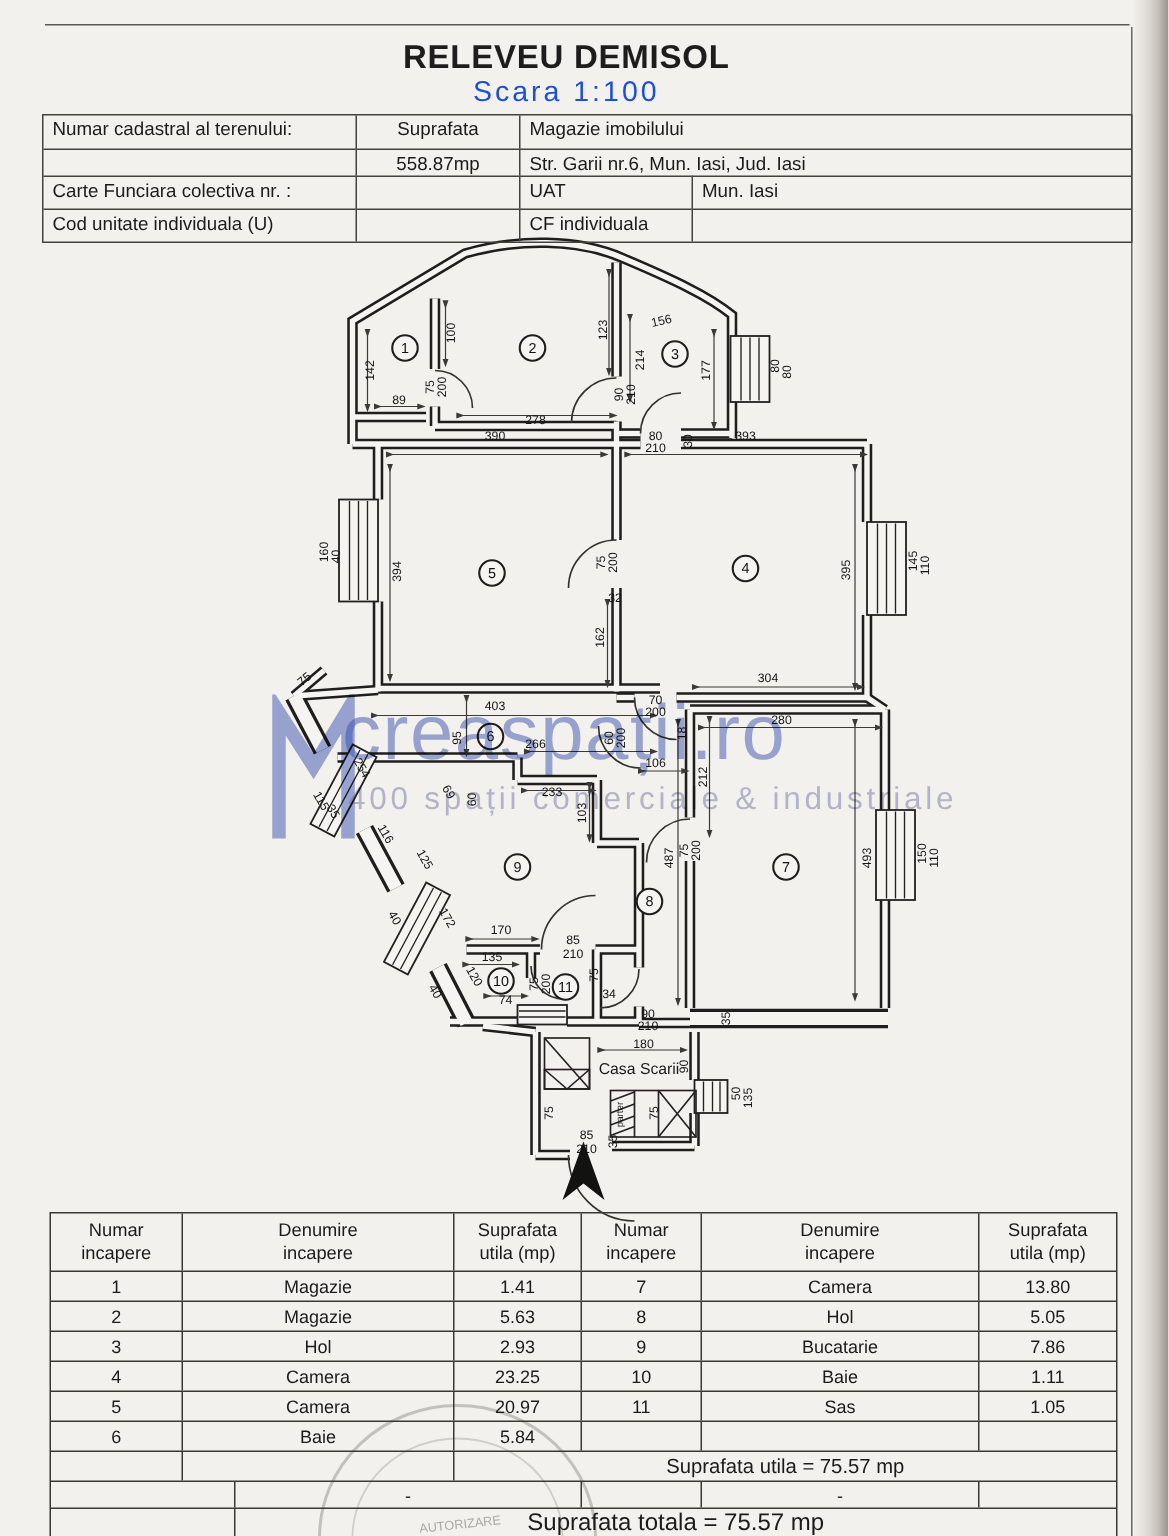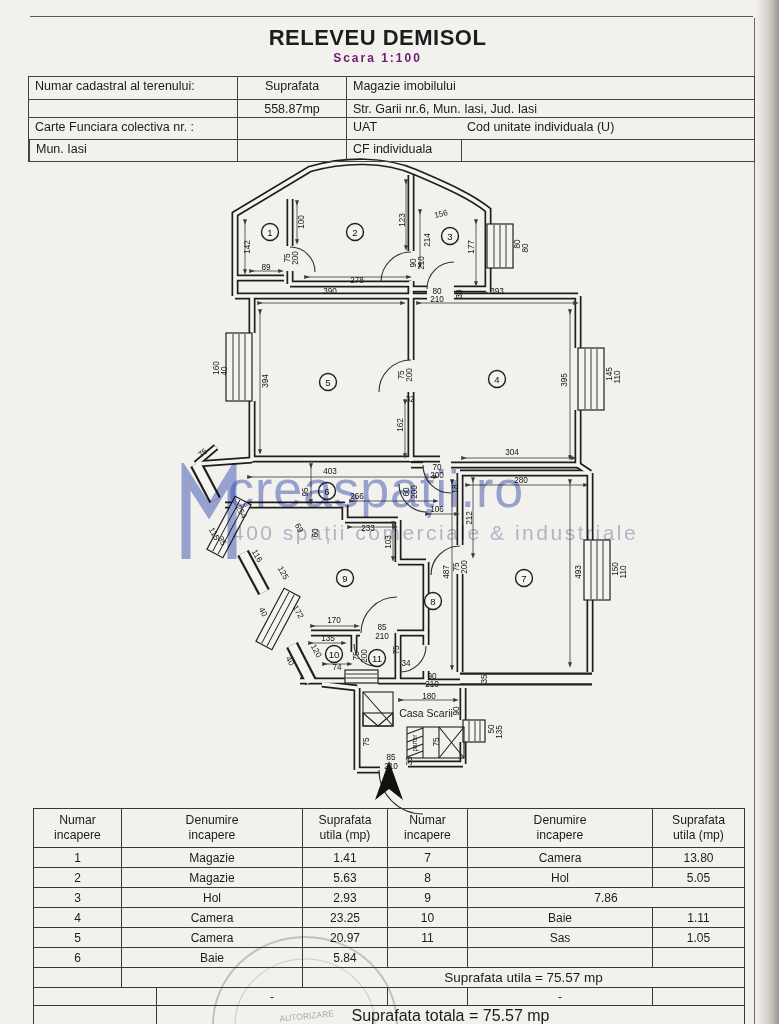--- a/index.html
+++ b/index.html
@@ -6,21 +6,21 @@
   #page{position:relative;width:779px;height:1024px;background:#f3f1ed;overflow:hidden;
         font-family:"Liberation Sans",sans-serif;color:#1b1b1b;}
   
   #top-frame{position:absolute;left:30px;top:16px;width:723px;height:0;border-top:1.4px solid #5a5852;}
   #right-frame{position:absolute;left:754px;top:18px;width:0;height:1006px;border-left:1.4px solid #6a6862;}
   #scan-edge{position:absolute;right:0;top:0;width:24px;height:1024px;
      background:linear-gradient(90deg,rgba(243,241,237,0) 0%,#e2dfda 35%,#c6c2bb 70%,#98948d 100%);}
   
   #title-block{position:absolute;left:0;top:25px;width:755px;text-align:center;}
   #title-block h1{margin:0;font-size:22px;font-weight:700;letter-spacing:.5px;color:#1d1d1d;}
-  #title-block .sub{font-size:12px;letter-spacing:2px;margin-top:0;color:#701a75;font-weight:bold;}
+  #title-block .sub{font-size:19px;letter-spacing:2px;margin-top:0;color:#1d4ed8;}
   
   #htable{position:absolute;left:28px;top:76px;width:725px;display:grid;
      grid-template-columns:208px 109px 115px 293px;grid-template-rows:22px 18px 22px 22px;
      border:1.4px solid #44423e;font-size:12.5px;background:transparent;z-index:3;}
   .hc{border-left:1.3px solid #44423e;border-top:1.3px solid #44423e;padding:1px 6px 0 6px;
       overflow:hidden;white-space:nowrap;line-height:1.4;}
   .hc.nbl{border-left:none}.hc.nbt{border-top:none}
   .hc.ctr{text-align:center}
   .hc.sp2{grid-column:3/5}
   
@@ -84,22 +84,22 @@
   <div id="htable">
     <div class="hc nbl nbt">Numar cadastral al terenului:</div>
     <div class="hc nbt ctr">Suprafata</div>
     <div class="hc nbt sp2">Magazie imobilului</div>
     <div class="hc nbl"></div>
     <div class="hc ctr">558.87mp</div>
     <div class="hc sp2">Str. Garii nr.6, Mun. Iasi, Jud. Iasi</div>
     <div class="hc nbl">Carte Funciara colectiva nr. :</div>
     <div class="hc"></div>
     <div class="hc">UAT</div>
+    <div class="hc">Mun. Iasi</div>
     <div class="hc nbl">Cod unitate individuala (U)</div>
-    <div class="hc">Mun. Iasi</div>
     <div class="hc"></div>
     <div class="hc">CF individuala</div>
     <div class="hc"></div>
   </div>
 
   <svg id="plan" viewBox="0 0 779 1024">
     <defs>
       <marker id="ar" markerWidth="7" markerHeight="7" refX="3.5" refY="3.5" orient="auto">
         <path d="M0,1 L7,3.5 L0,6 z" fill="#3b3a37"></path>
       </marker>
@@ -487,20 +487,21 @@
           <div class="rcell w2">5.63</div>
           <div class="rcell w3">8</div>
           <div class="rcell w4">Hol</div>
           <div class="rcell w5">5.05</div>
         </div>
         <div class="rrow rdata">
           <div class="rcell w0 nbl">3</div>
           <div class="rcell w1">Hol</div>
           <div class="rcell w2">2.93</div>
           <div class="rcell w3">9</div>
+          <div class="rcell w4">Bucatarie</div>
           <div class="rcell w5">7.86</div>
         </div>
         <div class="rrow rdata">
           <div class="rcell w0 nbl">4</div>
           <div class="rcell w1">Camera</div>
           <div class="rcell w2">23.25</div>
           <div class="rcell w3">10</div>
           <div class="rcell w4">Baie</div>
           <div class="rcell w5">1.11</div>
         </div>

